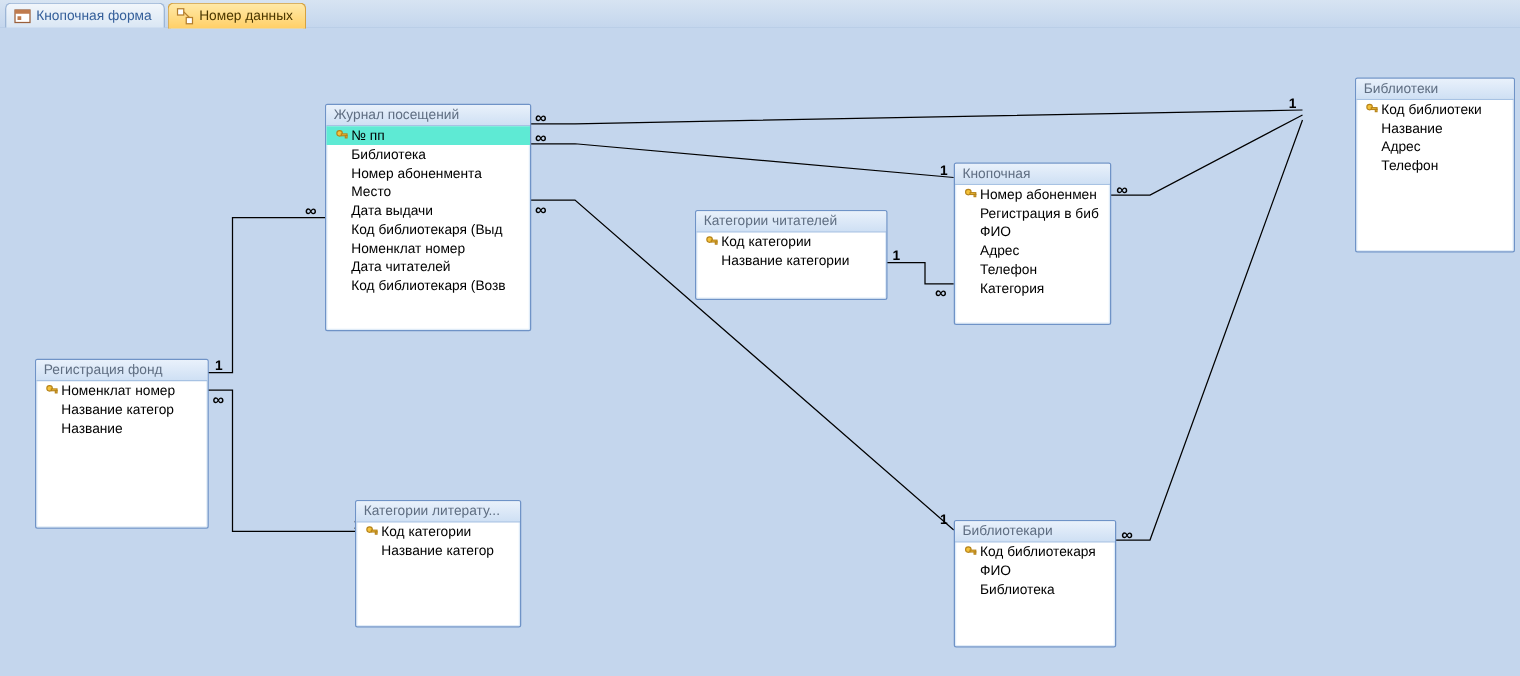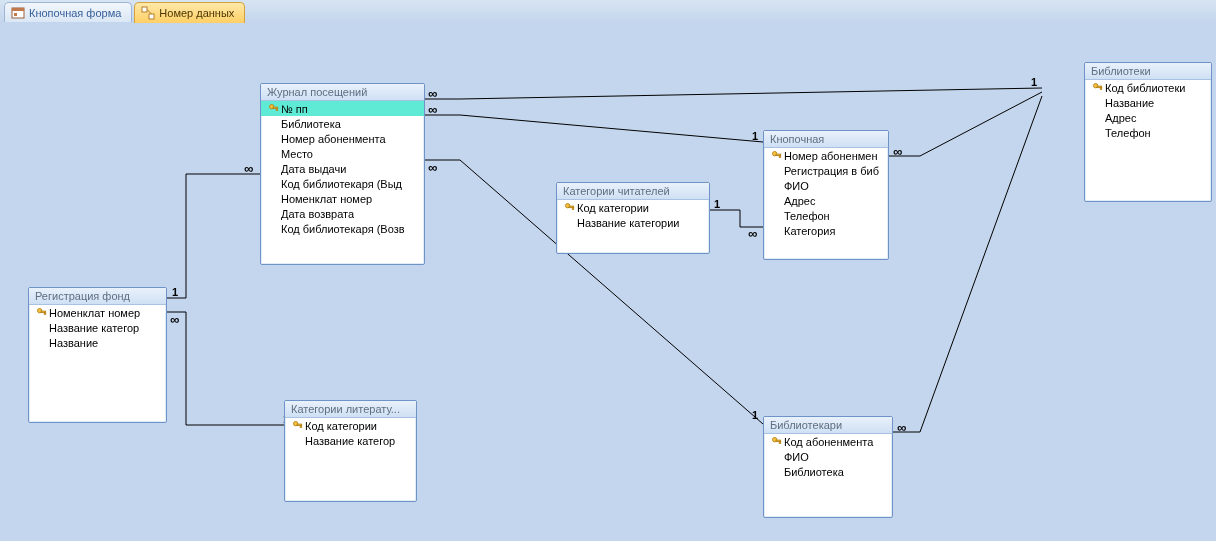--- a/index.html
+++ b/index.html
@@ -243,21 +243,21 @@
     <div class="fld">
           <span class="keyslot"></span>
           <span>Код библиотекаря (Выд</span>
         </div>
     <div class="fld">
           <span class="keyslot"></span>
           <span>Номенклат номер</span>
         </div>
     <div class="fld">
           <span class="keyslot"></span>
-          <span>Дата возврата</span>
+          <span>Дата читателей</span>
         </div>
     <div class="fld">
           <span class="keyslot"></span>
           <span>Код библиотекаря (Возв</span>
         </div>
   </div>
 </div>
 
 <div class="table-box" style="left:284px;top:378px;width:131px;height:100px">
   <div class="tb-title">Категории литерату...</div>
@@ -272,21 +272,21 @@
           </span>
       <span>Код категории</span>
     </div>
     <div class="fld">
           <span class="keyslot"></span>
           <span>Название категор</span>
         </div>
   </div>
 </div>
 
-<div class="table-box" style="left:556px;top:160px;width:152px;height:70px">
+<div class="table-box" style="left:556px;top:146px;width:152px;height:70px">
   <div class="tb-title">Категории читателей</div>
   <div class="tb-fields">
     <div class="fld">
       <span class="keyslot">
             <svg class="key-icon" viewBox="0 0 12 12">
               <circle cx="4" cy="4" r="2.4" fill="#f5c33b" stroke="#b6831a"></circle>
               <rect x="5.5" y="4.5" width="5" height="1.6" fill="#f5c33b" stroke="#b6831a"></rect>
               <rect x="9" y="6" width="1.5" height="2" fill="#f5c33b" stroke="#b6831a"></rect>
             </svg>
           </span>
@@ -339,21 +339,21 @@
   <div class="tb-title">Библиотекари</div>
   <div class="tb-fields">
     <div class="fld">
       <span class="keyslot">
             <svg class="key-icon" viewBox="0 0 12 12">
               <circle cx="4" cy="4" r="2.4" fill="#f5c33b" stroke="#b6831a"></circle>
               <rect x="5.5" y="4.5" width="5" height="1.6" fill="#f5c33b" stroke="#b6831a"></rect>
               <rect x="9" y="6" width="1.5" height="2" fill="#f5c33b" stroke="#b6831a"></rect>
             </svg>
           </span>
-      <span>Код абоненмента</span>
+      <span>Код библиотекаря</span>
     </div>
     <div class="fld">
           <span class="keyslot"></span>
           <span>ФИО</span>
         </div>
     <div class="fld">
           <span class="keyslot"></span>
           <span>Библиотека</span>
         </div>
   </div>

